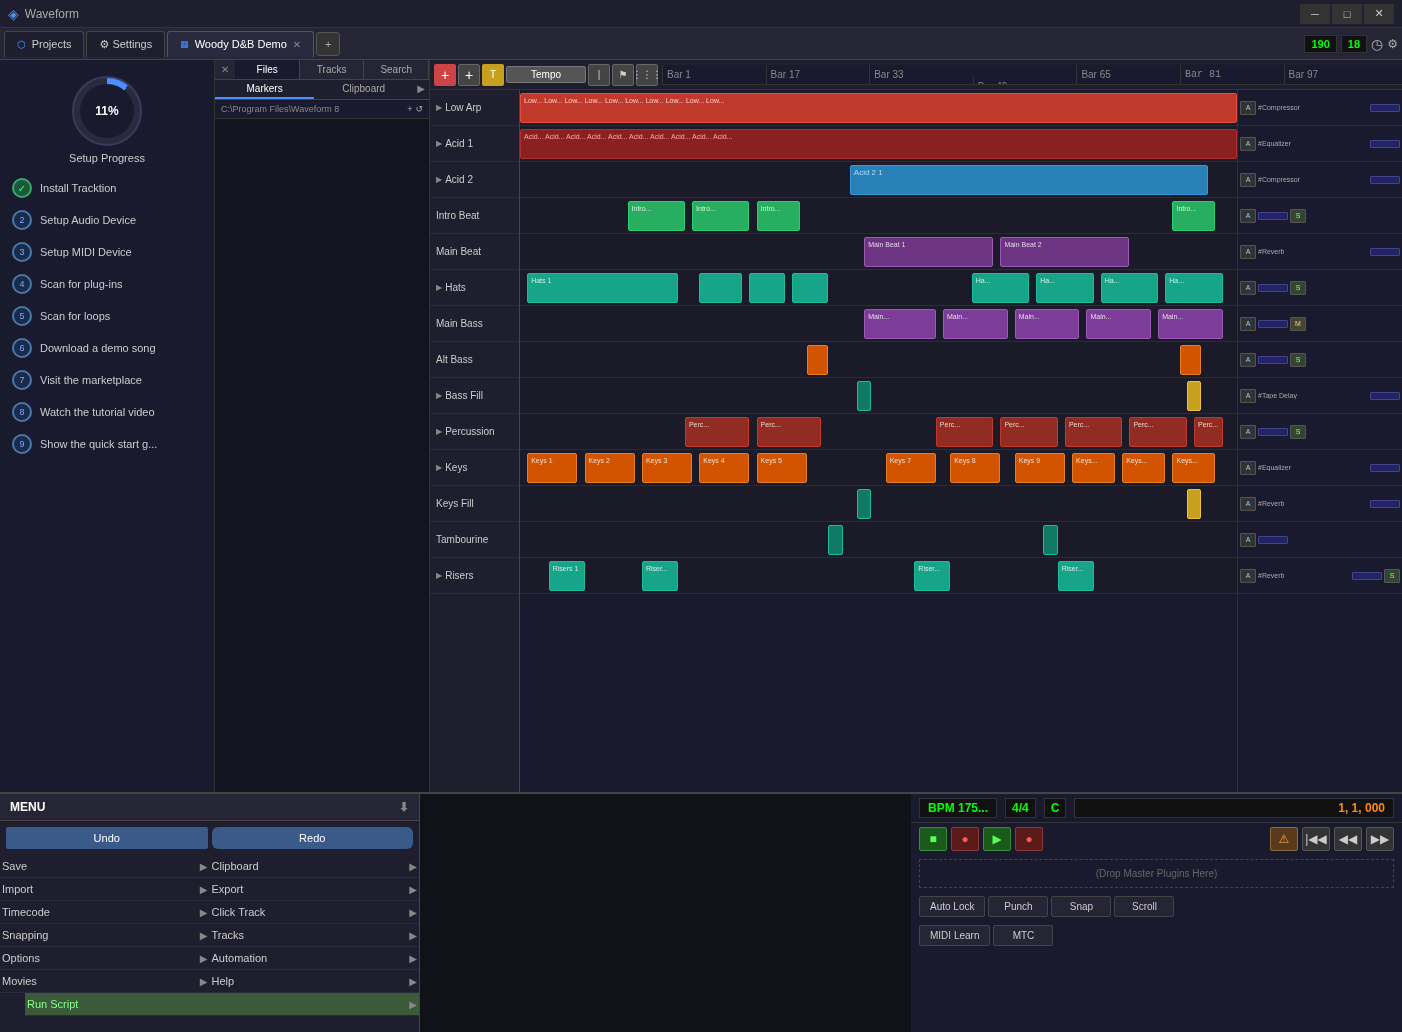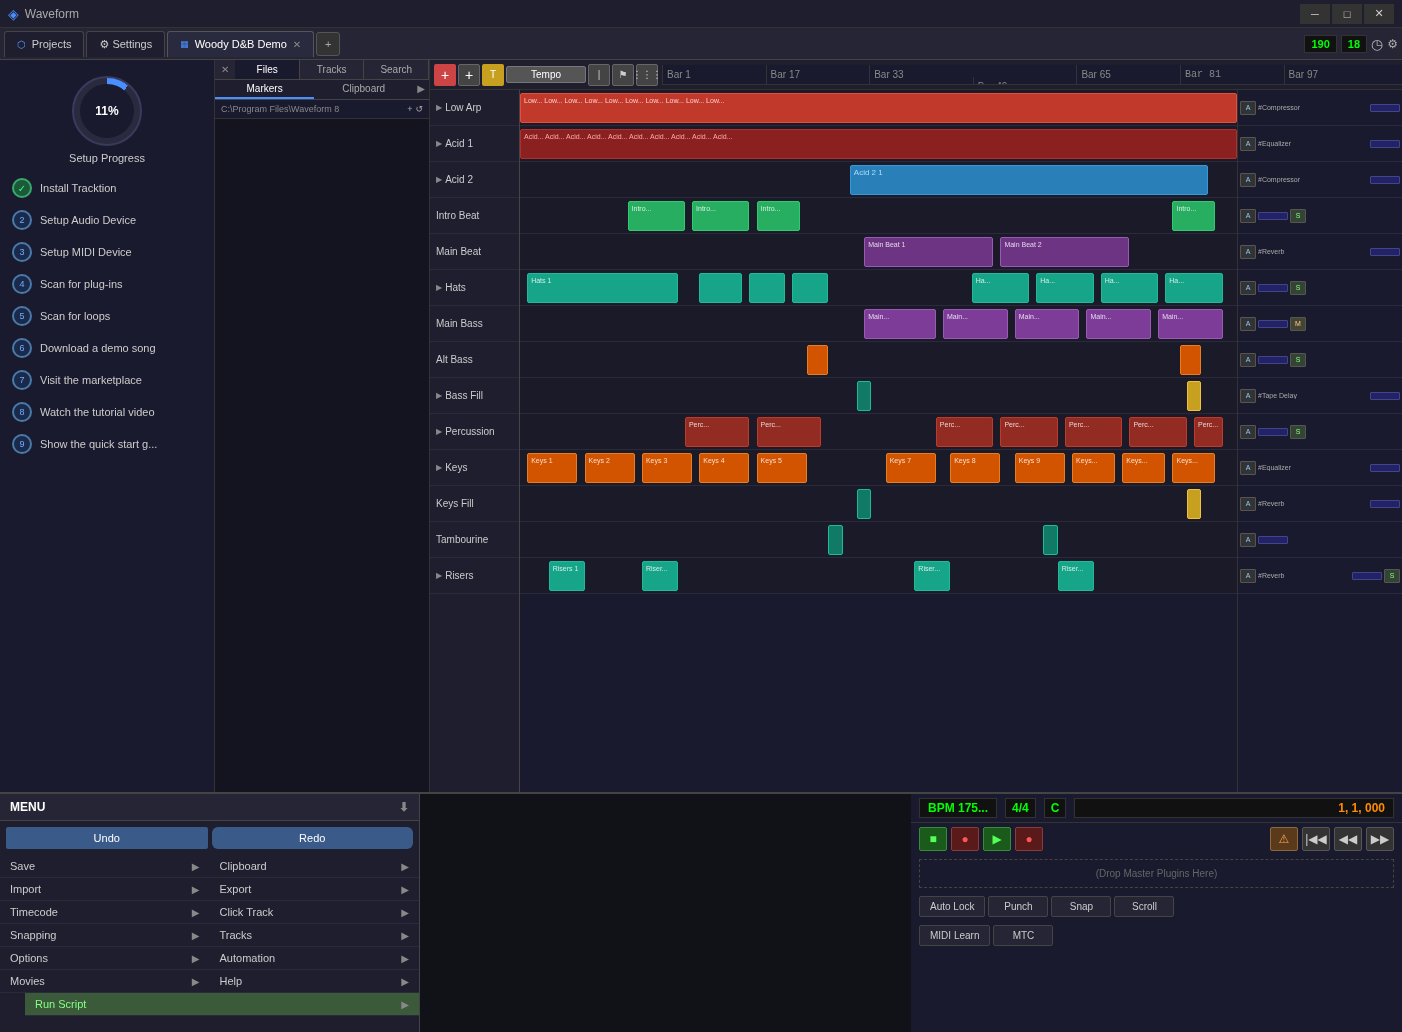--- a/index.html
+++ b/index.html
@@ -88,21 +88,21 @@
     .plugin-label { font-size: 7px; color: #aaa; white-space: nowrap; overflow: hidden; flex: 1; }
     .r-fader { width: 30px; height: 8px; background: #226; border: 1px solid #448; border-radius: 1px; }
 
     
     .menu-panel { width: 420px; background: #1e1e2e; border-right: 1px solid #444; flex-shrink: 0; }
     .menu-header { padding: 6px 10px; background: #252535; border-bottom: 1px solid #444; display: flex; align-items: center; justify-content: space-between; font-size: 12px; font-weight: bold; color: #fff; }
     .menu-download { color: #888; cursor: pointer; }
     .menu-row-btns { display: flex; gap: 4px; padding: 6px; }
     .menu-undo { flex: 1; padding: 5px; background: #3a5a8a; color: #fff; font-size: 11px; cursor: pointer; border: none; border-radius: 2px; }
     .menu-redo { flex: 1; padding: 5px; background: #3a5a8a; color: #fff; font-size: 11px; cursor: pointer; border: none; border-radius: 6px; }
-    .menu-item { display: flex; align-items: center; justify-content: space-between; padding: 5px 10px; font-size: 11px; color: #ccc; cursor: pointer; border-bottom: 1px solid #2a2a3a; }
+    .menu-item { display: flex; align-items: center; justify-content: space-between; padding: 5px 2px; font-size: 11px; color: #ccc; cursor: pointer; border-bottom: 1px solid #2a2a3a; }
     .menu-item .arrow-r { color: #888; font-size: 10px; }
     .menu-item.highlight { background: #3a5a3a; color: #8f8; }
 
     
     .transport-panel { flex: 1; background: #1a1a2e; display: flex; flex-direction: column; }
     .transport-row1 { display: flex; align-items: center; padding: 4px 8px; gap: 8px; border-bottom: 1px solid #333; }
     .transport-bpm { background: #111; color: #0f0; padding: 2px 8px; font-size: 12px; font-weight: bold; border: 1px solid #333; }
     .transport-sig { background: #111; color: #0f0; padding: 2px 6px; font-size: 12px; font-weight: bold; border: 1px solid #333; }
     .transport-key { background: #111; color: #0f0; padding: 2px 6px; font-size: 12px; font-weight: bold; border: 1px solid #333; }
     .transport-pos { background: #111; color: #ff8c00; padding: 2px 8px; font-size: 12px; font-weight: bold; border: 1px solid #333; flex: 1; text-align: right; }

